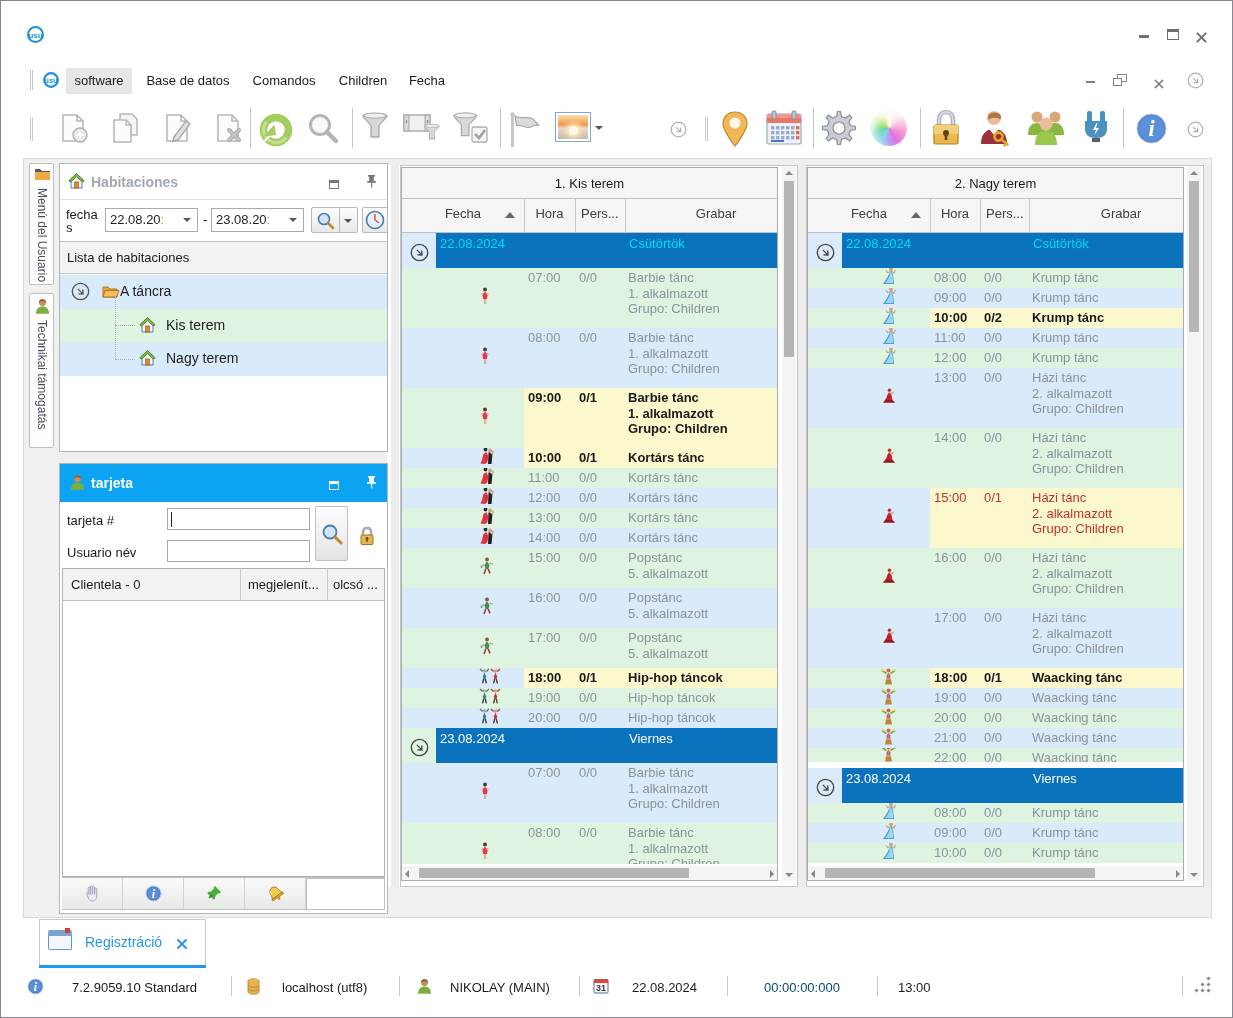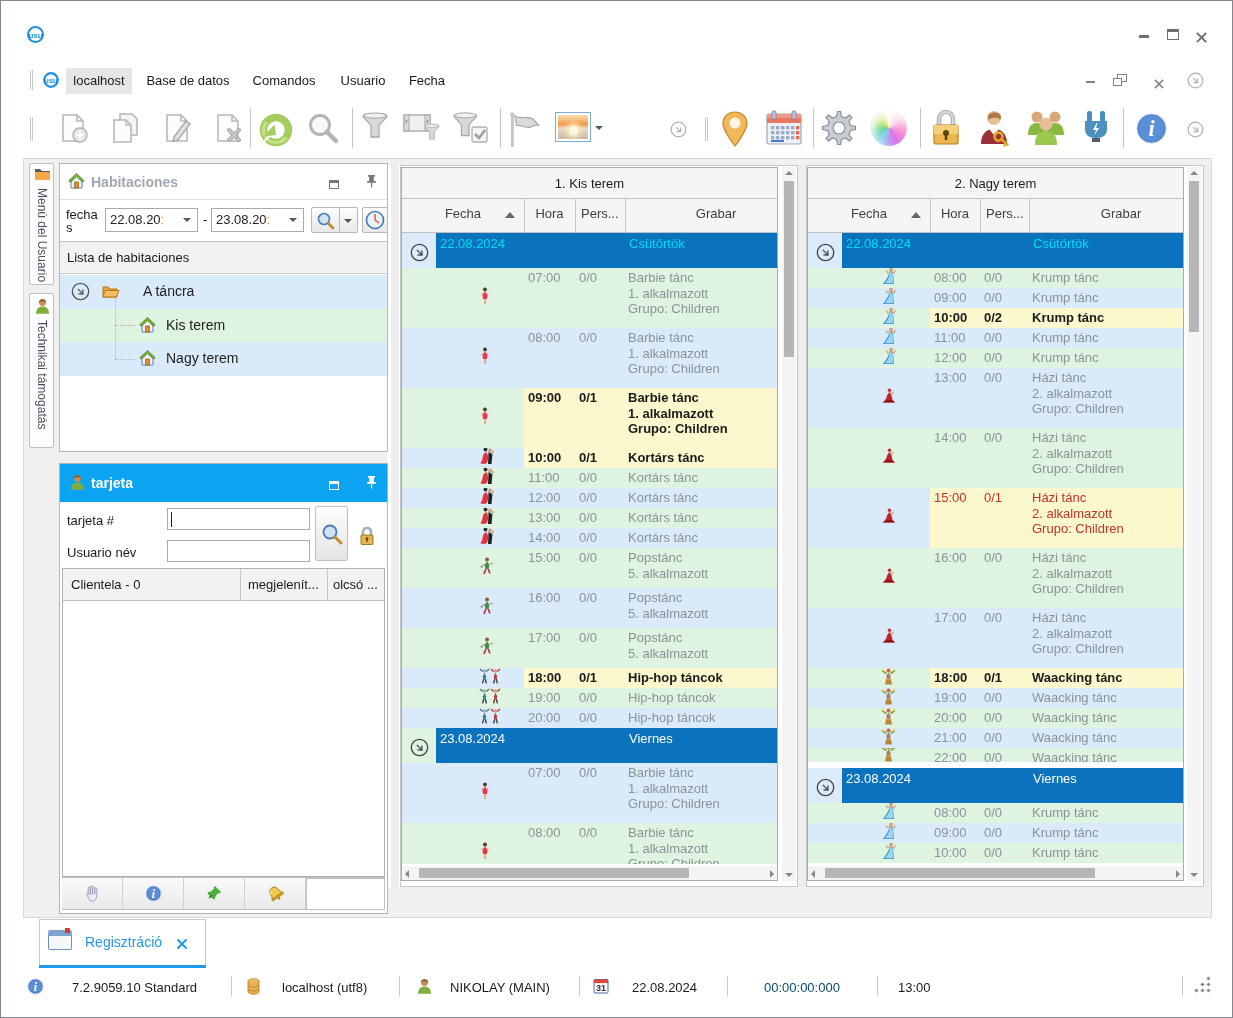--- a/index.html
+++ b/index.html
@@ -18,24 +18,24 @@
 <div class="abs" style="left:1138px;top:34px;width:10px;height:2.6px;background:#707070;"></div>
 <div class="abs" style="left:1166px;top:28px;width:12px;height:11px;border:1.5px solid #6e6e6e;border-top-width:3.2px;"></div>
 <div class="abs" style="left:1195px;top:28px;"><svg width="11" height="11" viewBox="0 0 11 11" style="">
         <path d="M1.5 1.5 L9.5 9.5 M9.5 1.5 L1.5 9.5" stroke="#6e6e6e" stroke-width="1.8" stroke-linecap="square"></path>
       </svg></div>
 <div class="abs" style="left:29px;top:69px;width:3px;height:20px;border-left:1px solid #c8c8c8;border-right:1px solid #c8c8c8;"></div>
 <div class="abs" style="left:41px;top:70px;"><svg width="18" height="18" viewBox="0 0 18 18" style="">
         <circle cx="9.0" cy="9.0" r="6.8" fill="#fff" stroke="#1e90e0" stroke-width="2.2"></circle>
         <text x="9.0" y="11.88" font-size="7.56" font-weight="bold" fill="#1e90e0" text-anchor="middle" font-family="Liberation Sans">usu</text>
       </svg></div>
-<div class="abs t13" style="left:65px;top:67px;width:66px;height:26px;line-height:26px;text-align:center;color:#1a1a1a;white-space:nowrap;background:#e6e6e6;">localhost</div>
+<div class="abs t13" style="left:65px;top:67px;width:66px;height:26px;line-height:26px;text-align:center;color:#1a1a1a;white-space:nowrap;background:#e6e6e6;">software</div>
 <div class="abs t13" style="left:144px;top:67px;width:86px;height:26px;line-height:26px;text-align:center;color:#1a1a1a;white-space:nowrap;">Base de datos</div>
 <div class="abs t13" style="left:246px;top:67px;width:74px;height:26px;line-height:26px;text-align:center;color:#1a1a1a;white-space:nowrap;">Comandos</div>
-<div class="abs t13" style="left:334px;top:67px;width:56px;height:26px;line-height:26px;text-align:center;color:#1a1a1a;white-space:nowrap;">Usuario</div>
+<div class="abs t13" style="left:334px;top:67px;width:56px;height:26px;line-height:26px;text-align:center;color:#1a1a1a;white-space:nowrap;">Children</div>
 <div class="abs t13" style="left:405px;top:67px;width:42px;height:26px;line-height:26px;text-align:center;color:#1a1a1a;white-space:nowrap;">Fecha</div>
 <div class="abs" style="left:1085px;top:80px;width:9px;height:2.4px;background:#808080;"></div>
 <div class="abs" style="left:1112px;top:73px;width:15px;height:13px;">
       <span style="position:absolute;left:4px;top:0;width:10px;height:8px;border:1.5px solid #808080;"></span>
       <span style="position:absolute;left:0;top:4px;width:9px;height:8px;border:1.5px solid #808080;background:#fff;"></span>
     </div>
 <div class="abs" style="left:1153px;top:74px;"><svg width="10" height="10" viewBox="0 0 10 10" style="">
         <path d="M1.5 1.5 L8.5 8.5 M8.5 1.5 L1.5 8.5" stroke="#7e7e7e" stroke-width="1.6" stroke-linecap="square"></path>
       </svg></div>
 <div class="abs" style="left:1186px;top:71px;"><svg width="17" height="17" viewBox="0 0 17 17" style="">
@@ -264,21 +264,21 @@
 <div style="position:absolute;left:0;top:0;width:327px;height:32px;background:#f2f2f2;border-bottom:1px solid #c8c8c8;font-size:13px;color:#1a1a1a;line-height:31px;padding-left:7px;">Lista de habitaciones</div>
 <div style="position:absolute;left:0;top:33px;width:327px;height:34px;background:#d9ebfb;">
           <span style="position:absolute;left:11px;top:7px;"><svg width="19" height="19" viewBox="0 0 19 19" style="">
               <circle cx="9.5" cy="9.5" r="8.2" fill="none" stroke="#555" stroke-width="1.3"></circle>
               <path d="M6.84 6.84 L11.59 11.59 M11.78 7.41 L11.97 11.97 L7.41 11.78" stroke="#555" stroke-width="1.3" fill="none"></path>
             </svg></span>
           <span style="position:absolute;left:42px;top:9px;"><svg width="18" height="15" viewBox="0 0 18 15" style="">
               <path d="M1 3 L6 3 L8 5 L15 5 L15 13 L1 13 Z" fill="#e8a33d" stroke="#b07818" stroke-width="1"></path>
               <path d="M3 6.5 L17 6.5 L14.5 13 L1 13 Z" fill="#f5bd60" stroke="#b07818" stroke-width="1"></path>
             </svg></span>
-          <span style="position:absolute;left:83px;top:8px;font-size:14px;color:#222;">A táncra</span>
+          <span style="position:absolute;left:60px;top:8px;font-size:14px;color:#222;">A táncra</span>
         </div>
 <div style="position:absolute;left:0;top:67px;width:327px;height:33px;background:#def4e1;">
           <span style="position:absolute;left:79px;top:8px;"><svg width="17" height="16" viewBox="0 0 17 16" style="">
               <path d="M8.5 1 L16 8 L14 8 L14 15 L3 15 L3 8 L1 8 Z" fill="#eef4fb" stroke="#5b7fb4" stroke-width="1"></path>
               <path d="M8.5 0.5 L0.8 7.8 L2.8 9 L8.5 3.6 L14.2 9 L16.2 7.8 Z" fill="#7fb43f" stroke="#4e7f1e" stroke-width="0.8"></path>
               <rect x="6.7" y="9" width="3.6" height="6" fill="#e09030" stroke="#9a5f14" stroke-width="0.8"></rect>
             </svg></span>
           <span style="position:absolute;left:106px;top:8px;font-size:14px;color:#222;">Kis terem</span>
         </div>
 <div style="position:absolute;left:0;top:100px;width:327px;height:34px;background:#d9ebfb;">

